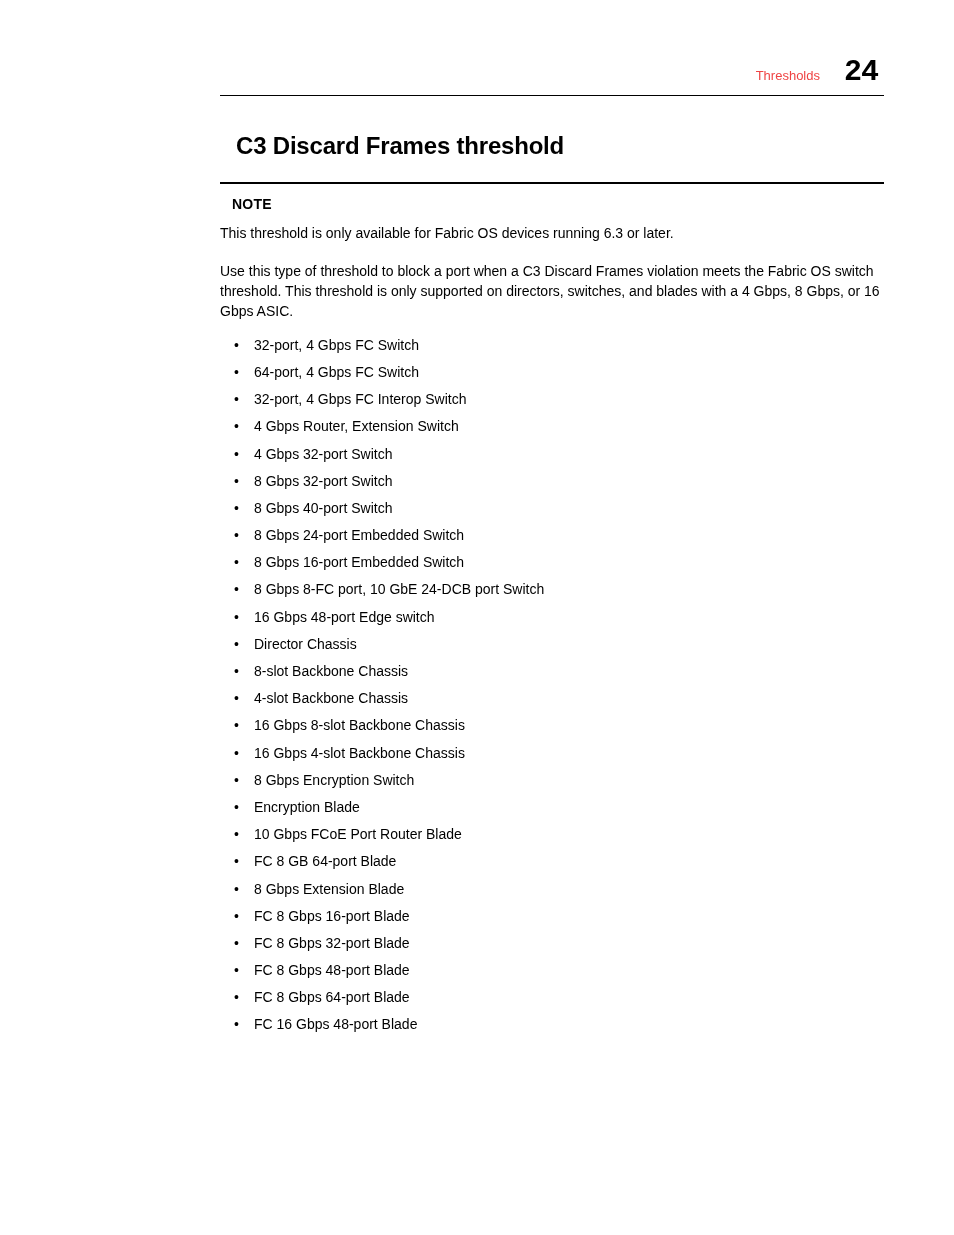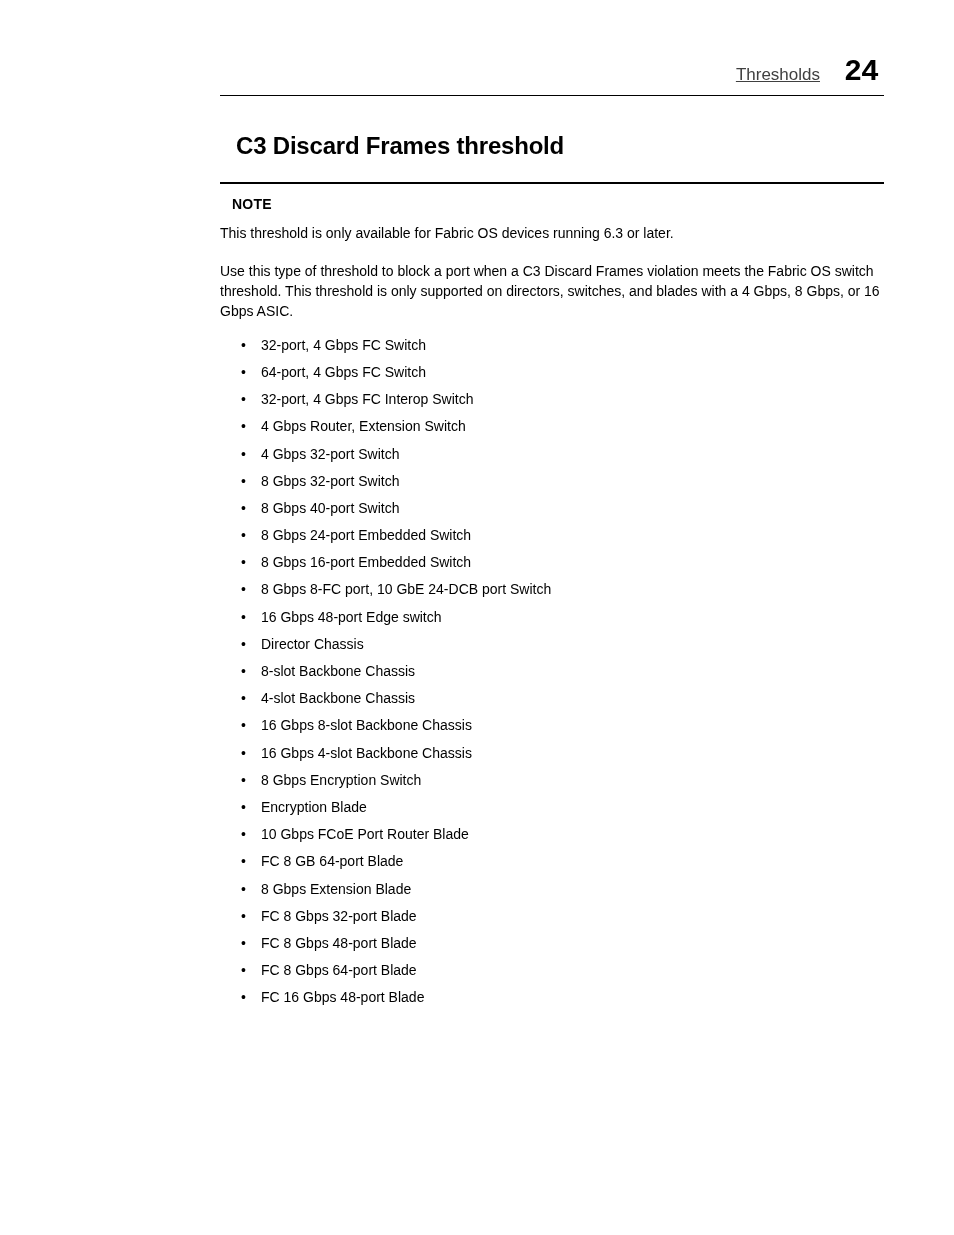--- a/index.html
+++ b/index.html
@@ -18,23 +18,22 @@
   }
   .header-line {
     display: flex;
     justify-content: flex-end;
     align-items: baseline;
     gap: 24px;
     margin-bottom: 6px;
     padding-right: 6px;
   }
   .header-text {
-    font-size: 17px;
-    color: #404040;
-    text-decoration: underline;
+    font-size: 13px;
+    color: #ef4444;
   }
   .chapter-num {
     font-size: 30px;
     font-weight: 600;
     font-family: Liberation Mono, monospace;
     letter-spacing: -1px;
   }
   .hr-top {
     border: none;
     border-top: 1px solid #000;
@@ -63,21 +62,21 @@
     line-height: 1.35;
   }
   .para {
     font-size: 14px;
     line-height: 1.45;
     margin: 8px 0 14px 0;
   }
   ul.bullets {
     list-style: none;
     padding: 0;
-    margin: 7px;
+    margin: 0;
   }
   ul.bullets li {
     font-size: 14px;
     line-height: 1.3;
     padding: 0 0 9px 34px;
     position: relative;
   }
   ul.bullets li::before {
     content: "•";
     position: absolute;
@@ -120,19 +119,20 @@
       <li>Director Chassis</li>
       <li>8-slot Backbone Chassis</li>
       <li>4-slot Backbone Chassis</li>
       <li>16 Gbps 8-slot Backbone Chassis</li>
       <li>16 Gbps 4-slot Backbone Chassis</li>
       <li>8 Gbps Encryption Switch</li>
       <li>Encryption Blade</li>
       <li>10 Gbps FCoE Port Router Blade</li>
       <li>FC 8 GB 64-port Blade</li>
       <li>8 Gbps Extension Blade</li>
+      <li>FC 8 Gbps 16-port Blade</li>
       <li>FC 8 Gbps 32-port Blade</li>
       <li>FC 8 Gbps 48-port Blade</li>
       <li>FC 8 Gbps 64-port Blade</li>
       <li>FC 16 Gbps 48-port Blade</li>
     </ul>
 
 </div>
 
 </body></html>

